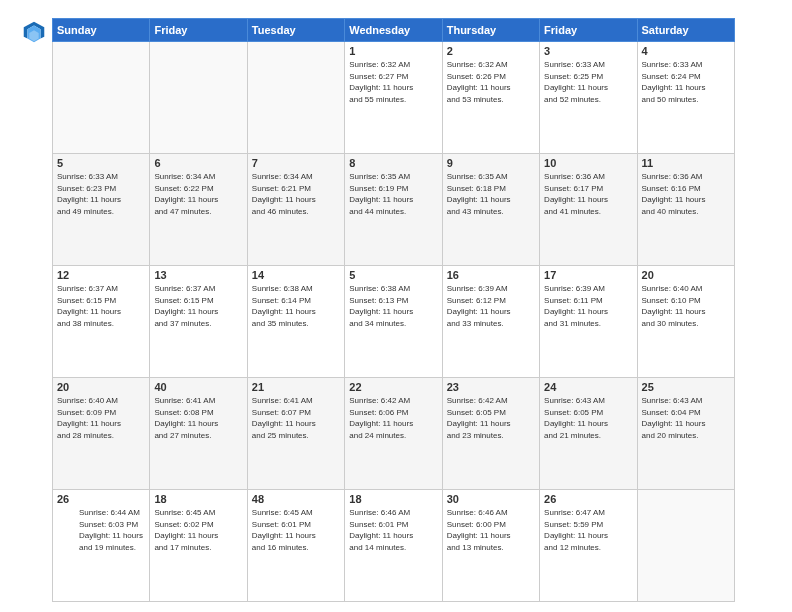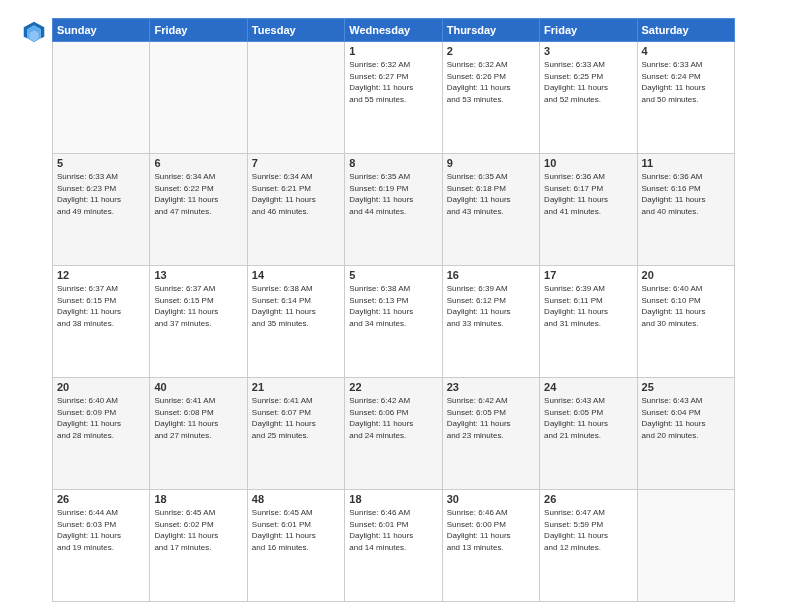--- a/index.html
+++ b/index.html
@@ -315,21 +315,21 @@
             <span class="day-number">25</span>
             <div class="day-info" style="white-space: pre-line;">Sunrise: 6:43 AM
 Sunset: 6:04 PM
 Daylight: 11 hours
 and 20 minutes.</div>
           </td>
         </tr>
         <tr>
           <td>
             <span class="day-number">26</span>
-            <div class="day-info" style="white-space: pre-line;">Sunrise: 6:44 AM
+            <div class="day-info" style="white-space: pre-line; margin-left: 22px;">Sunrise: 6:44 AM
 Sunset: 6:03 PM
 Daylight: 11 hours
 and 19 minutes.</div>
           </td>
           <td>
             <span class="day-number">18</span>
             <div class="day-info" style="white-space: pre-line;">Sunrise: 6:45 AM
 Sunset: 6:02 PM
 Daylight: 11 hours
 and 17 minutes.</div>

